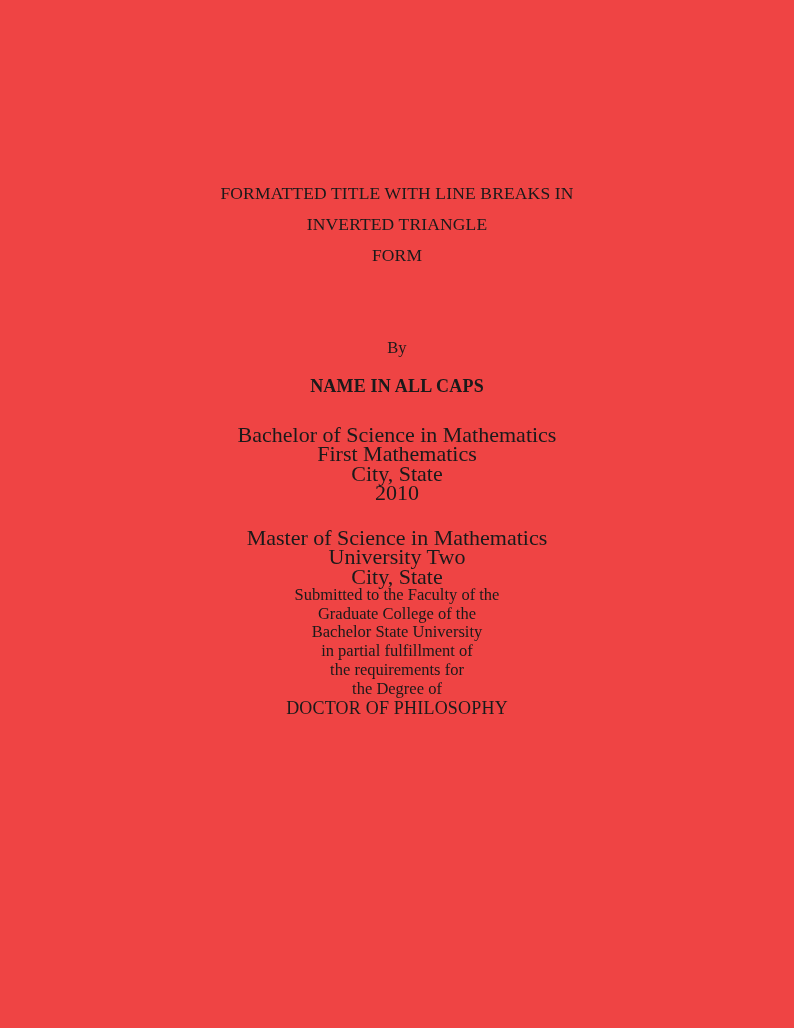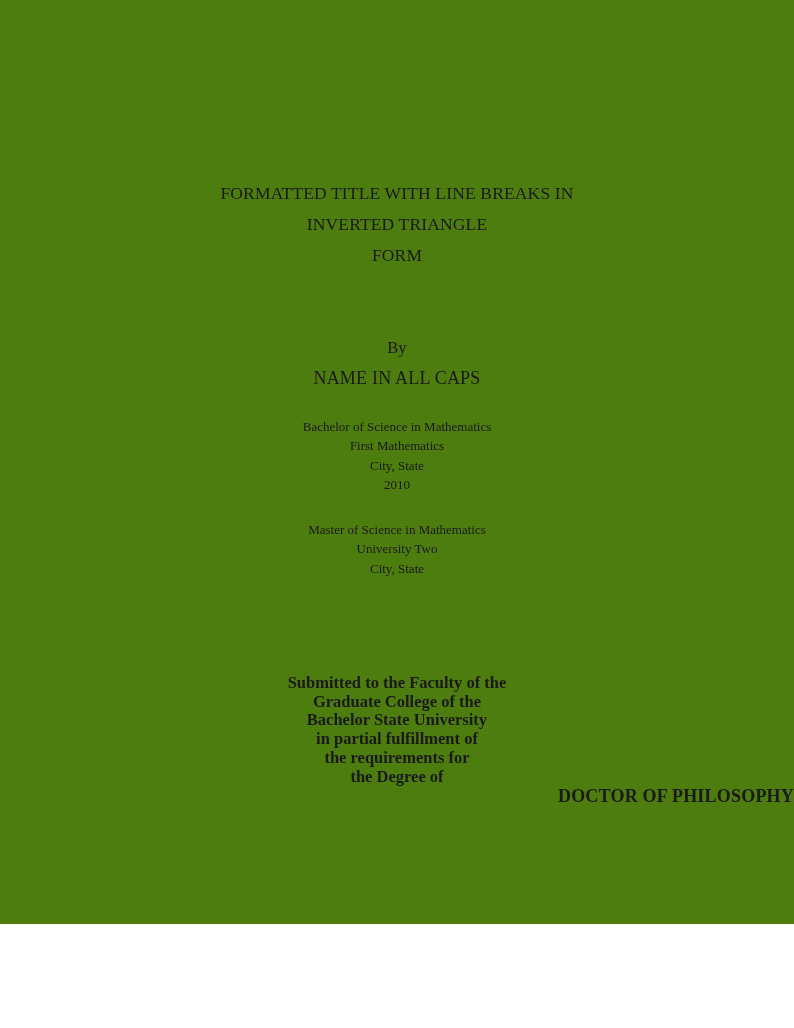--- a/index.html
+++ b/index.html
@@ -7,23 +7,23 @@
     padding: 0;
     background: #ffffff;
   }
   body {
     font-family: "Liberation Serif", "DejaVu Serif", serif;
     color: #1a1a1a;
   }
   .page {
     position: relative;
     width: 794px;
-    height: 924px;
+    height: 1028px;
     margin: 0 auto;
-    background: #4d7c0f;
+    background: #ef4444;
     overflow: hidden;
   }
   .content {
     position: absolute;
     left: 0;
     top: 0;
     width: 794px;
     text-align: center;
   }
   .title-block {
@@ -34,49 +34,47 @@
   .title-line {
     display: block;
     letter-spacing: 0.15px;
   }
   .byline {
     margin-top: 64px;
     font-size: 16.5px;
     line-height: 26px;
   }
   .author {
-    margin-top: 4px;
+    margin-top: 12px;
     font-size: 18px;
     letter-spacing: 0.2px;
     line-height: 26px;
+    font-weight: bold;
   }
   .degree-block {
     margin-top: 26px;
-    font-size: 13px;
+    font-size: 22px;
     line-height: 19.3px;
   }
   .degree-block .deg-line {
     display: block;
   }
   .degree-block.second {
   }
   .submission {
-    margin-top: 96px;
     font-size: 16.5px;
     line-height: 18.7px;
-    font-weight: bold;
   }
   .submission .sub-line {
     display: block;
   }
   .submission .sub-line.degree-name {
     font-size: 18px;
     letter-spacing: 0.2px;
     line-height: 21px;
-    text-align: right;
   }
 </style>
 </head>
 <body>
 
 <div class="page">
   <div class="content">
 
     <div class="title-block">
       <span class="title-line">FORMATTED TITLE WITH LINE BREAKS IN</span>

